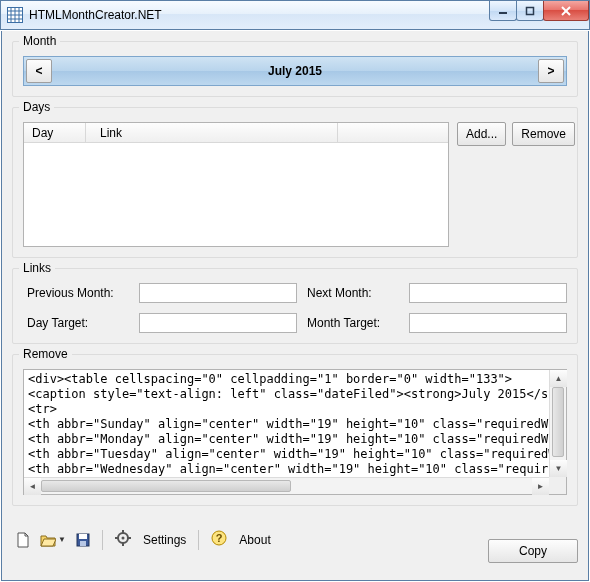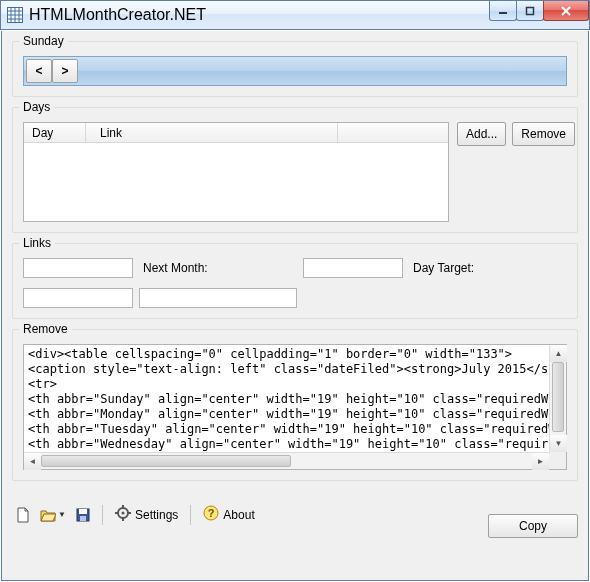--- a/index.html
+++ b/index.html
@@ -19,21 +19,21 @@
     display: flex;
     align-items: center;
     padding: 0 0 0 6px;
     position: relative;
   }
   .appicon {
     width: 16px; height: 16px;
     display: inline-flex; align-items: center; justify-content: center;
     margin-right: 6px;
   }
-  .title-text { color: #000; font-size: 16px; }
+  .title-text { color: #000; font-size: 12px; }
   .winbtns {
     position: absolute; right: 0; top: 0;
     display: flex; height: 20px;
   }
   .winbtn {
     width: 28px; height: 20px;
     border: 1px solid #5a7ea5;
     border-top: none;
     margin-left: -1px;
     display: flex; align-items: center; justify-content: center;
@@ -94,21 +94,21 @@
   .monthlabel {
     flex: 1;
     text-align: center;
     font-weight: bold;
     color: #000;
   }
   
   .daysrow { display: flex; gap: 8px; align-items: flex-start; }
   .listview {
     flex: 1;
-    height: 100px;
+    height: 125px;
     border: 1px solid #b3b3b3;
     background: #fff;
     display: flex; flex-direction: column;
     overflow: hidden;
   }
   .lv-header {
     display: flex;
     height: 20px;
     background: linear-gradient(to bottom, #fdfdfd, #efefef);
     border-bottom: 1px solid #d8d8d8;
@@ -198,21 +198,21 @@
     width: 22px; height: 22px;
     display:flex; align-items:center; justify-content:center;
     cursor: default;
   }
   .sep {
     width: 1px; height: 20px;
     background: #c5c5c5;
     margin: 0 4px;
   }
   .toolbtn {
-    display:flex; align-items:center; gap:4px;
+    display:flex; align-items:center; gap:12px;
     padding: 2px 4px; border-radius:2px;
     cursor: default;
   }
   .spacer { flex:1; }
   .bigbtn {
     width: 90px; height: 24px;
     background: linear-gradient(to bottom, #fdfdfd, #e6e6e6);
     border: 1px solid #9f9f9f;
     border-radius: 2px;
     display:flex; align-items:center; justify-content:center;
@@ -253,25 +253,26 @@
           <line x1="2" y1="1" x2="10" y2="9" stroke="#fff" stroke-width="2"></line>
           <line x1="10" y1="1" x2="2" y2="9" stroke="#fff" stroke-width="2"></line>
         </svg>
     </div>
   </div>
 </div>
 
 <div class="client">
 
   <div class="group" style="margin-top:4px;">
-    <span class="group-label">Sunday</span>
+    <span class="group-label">Month</span>
     <div class="monthrow">
       <div class="navbtn">
         <span>&lt;</span>
       </div>
+      <div class="monthlabel">July 2015</div>
       <div class="navbtn">
         <span>&gt;</span>
       </div>
     </div>
   </div>
 
   <div class="group">
     <span class="group-label">Days</span>
     <div class="daysrow">
       <div class="listview">
@@ -288,25 +289,27 @@
         <div class="btn">
             <span>Remove</span>
           </div>
       </div>
     </div>
   </div>
 
   <div class="group">
     <span class="group-label">Links</span>
     <div class="linksgrid">
+      <div class="lbl">Previous Month:</div>
       <input class="txt" type="text" value="" style="">
       <div class="lbl">Next Month:</div>
       <input class="txt" type="text" value="" style="">
       <div class="lbl">Day Target:</div>
       <input class="txt" type="text" value="" style="">
+      <div class="lbl">Month Target:</div>
       <input class="txt" type="text" value="" style="">
     </div>
   </div>
 
   <div class="group">
     <span class="group-label">Remove</span>
     <div class="outputwrap">
       <div class="outputtext">&lt;div&gt;&lt;table cellspacing="0" cellpadding="1" border="0" width="133"&gt;
 &lt;caption style="text-align: left" class="dateFiled"&gt;&lt;strong&gt;July 2015&lt;/strong&gt;&lt;/capti
 &lt;tr&gt;

